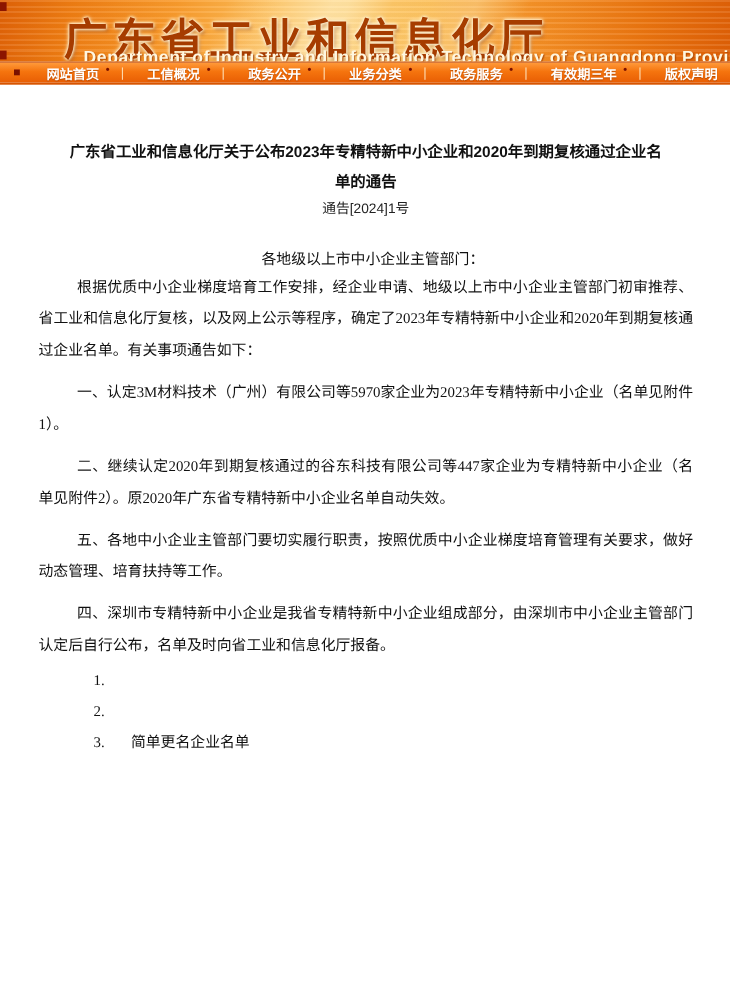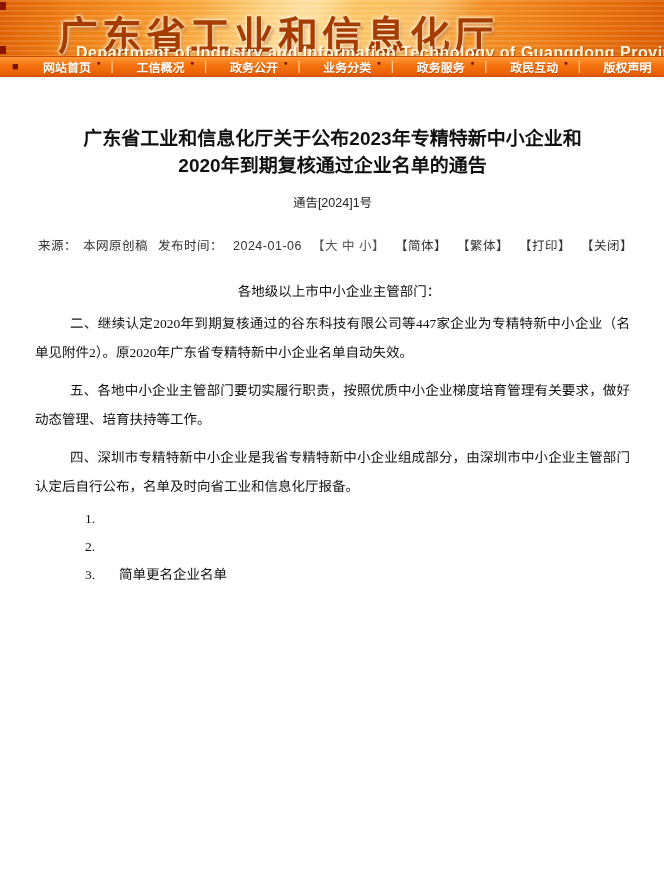--- a/index.html
+++ b/index.html
@@ -63,24 +63,24 @@
   .nav-group { flex:1; display:flex; justify-content:space-around; align-items:flex-end; }
   .nav-unit { display:flex; align-items:center; }
   .nav-item { color:#fff; cursor:pointer; text-shadow:0 1px 1px rgba(150,60,0,.6); white-space:nowrap; }
   .nav-dot { color:#7a1000; font-size:10px; margin:-6px 0 0 6px; }
   .nav-sep { color:rgba(255,235,200,.85); margin:0 10px; font-weight:normal; }
 
   
   .doc { padding:0 34px 0 35px; }
   .doc-title {
     margin:48px 28px 0 28px; text-align:center;
-    font-size:19px; font-weight:bold; line-height:27px; color:#111;
+    font-size:14px; font-weight:bold; line-height:27px; color:#111;
     font-family:"Liberation Sans","DejaVu Sans",sans-serif;
   }
-  .doc-number { margin-top:13px; text-align:center; font-size:12.5px; color:#222; }
+  .doc-number { text-align:center; font-size:12.5px; color:#222; }
   .meta-line {
     margin-top:24px; text-align:center; font-size:12.5px; color:#333;
     letter-spacing:.5px; white-space:nowrap;
   }
   .meta-line .m { margin:0 3px; }
   .meta-btn { cursor:pointer; color:#333; }
   .meta-size { color:#555; }
 
   .body-text { font-family:"Liberation Serif","DejaVu Serif",serif; font-size:13.5px; color:#111; }
   .salutation { margin:26px 0 0 13px; font-size:13.5px;text-align:center; }
@@ -128,49 +128,41 @@
           <a class="nav-item">业务分类</a>
           <span class="nav-dot">•</span>
           <span class="nav-sep">|</span>
         </span>
       <span class="nav-unit">
           <a class="nav-item">政务服务</a>
           <span class="nav-dot">•</span>
           <span class="nav-sep">|</span>
         </span>
       <span class="nav-unit">
-          <a class="nav-item">政民互动</a>
+          <a class="nav-item">有效期三年</a>
           <span class="nav-dot">•</span>
           <span class="nav-sep">|</span>
         </span>
       <span class="nav-unit">
           <a class="nav-item">版权声明</a>
         </span>
     </div>
   </nav>
 
   <main class="doc">
 
     <h1 class="doc-title">广东省工业和信息化厅关于公布2023年专精特新中小企业和2020年到期复核通过企业名单的通告</h1>
     <div class="doc-number">通告[2024]1号</div>
 
-    <div class="meta-line">
-      <span class="m">来源：</span><span class="m">本网原创稿</span>
-      <span class="m">发布时间：</span>
-      <span class="m">2024-01-06</span>
-      <span class="m meta-btn meta-size">【大 中 小】</span>
-      <span class="m meta-btn">【简体】</span>
-      <span class="m meta-btn">【繁体】</span>
-      <span class="m meta-btn">【打印】</span>
-      <span class="m meta-btn">【关闭】</span>
-    </div>
 
     <div class="body-text">
       <div class="salutation">各地级以上市中小企业主管部门：</div>
 
+      <p class="para first">根据优质中小企业梯度培育工作安排，经企业申请、地级以上市中小企业主管部门初审推荐、省工业和信息化厅复核，以及网上公示等程序，确定了2023年专精特新中小企业和2020年到期复核通过企业名单。有关事项通告如下：</p>
+      <p class="para">一、认定3M材料技术（广州）有限公司等5970家企业为2023年专精特新中小企业（名单见附件1）。</p>
       <p class="para">二、继续认定2020年到期复核通过的谷东科技有限公司等447家企业为专精特新中小企业（名单见附件2）。原2020年广东省专精特新中小企业名单自动失效。</p>
       <p class="para">五、各地中小企业主管部门要切实履行职责，按照优质中小企业梯度培育管理有关要求，做好动态管理、培育扶持等工作。</p>
       <p class="para">四、深圳市专精特新中小企业是我省专精特新中小企业组成部分，由深圳市中小企业主管部门认定后自行公布，名单及时向省工业和信息化厅报备。</p>
 
 
       <div class="att-list">
         <div class="att-item">
           <span class="att-num">1.</span>
         </div>
         <div class="att-item">

